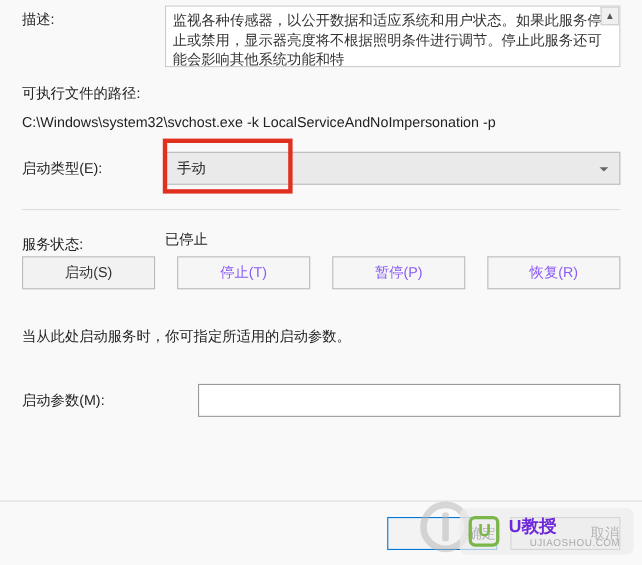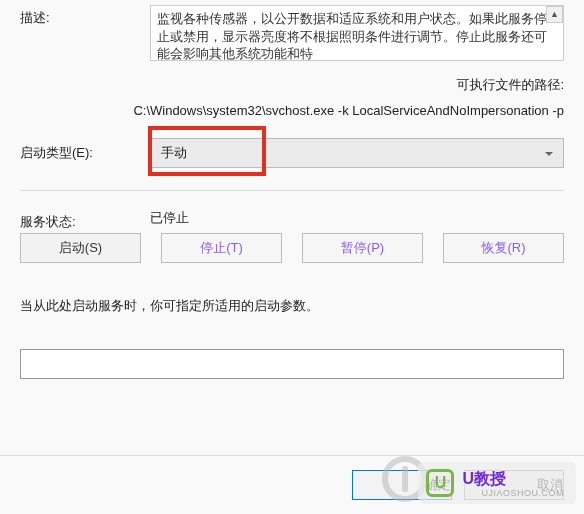--- a/index.html
+++ b/index.html
@@ -54,21 +54,20 @@
     background: #f0f0f0;
     border: 1px solid #ccc;
     font-size: 9px;
     line-height: 15px;
     text-align: center;
     color: #555;
   }
   .path-block {
     margin: 14px 0 6px 0;
     line-height: 1.5;
-    text-align: right;
   }
   .dropdown {
     flex: 1;
     height: 30px;
     border: 1px solid #bbb;
     background: #eaeaea;
     padding: 0 28px 0 10px;
     display: flex;
     align-items: center;
     position: relative;
@@ -243,20 +242,21 @@
     <div class="btns">
       <div class="btn">启动(S)</div>
       <div class="btn disabled">停止(T)</div>
       <div class="btn disabled">暂停(P)</div>
       <div class="btn disabled">恢复(R)</div>
     </div>
 
     <div class="note">当从此处启动服务时，你可指定所适用的启动参数。</div>
 
     <div class="row" style="align-items:center;">
+      <div class="label-col" style="width:160px;padding-top:0;">启动参数(M):</div>
       <input class="param-input" value="" style="">
     </div>
 
   </div>
 
   <div class="footer">
     <div class="fbtn default">确定</div>
     <div class="fbtn">取消</div>
   </div>
 

